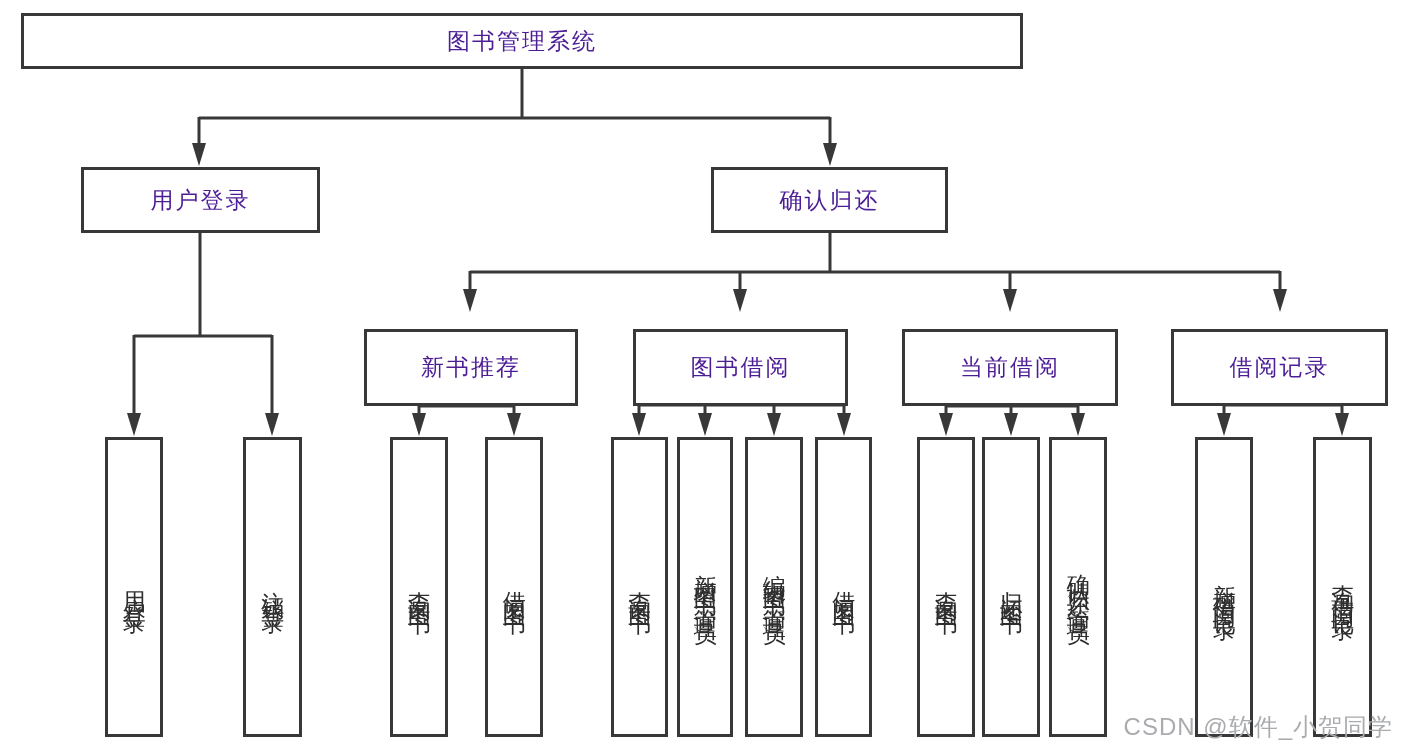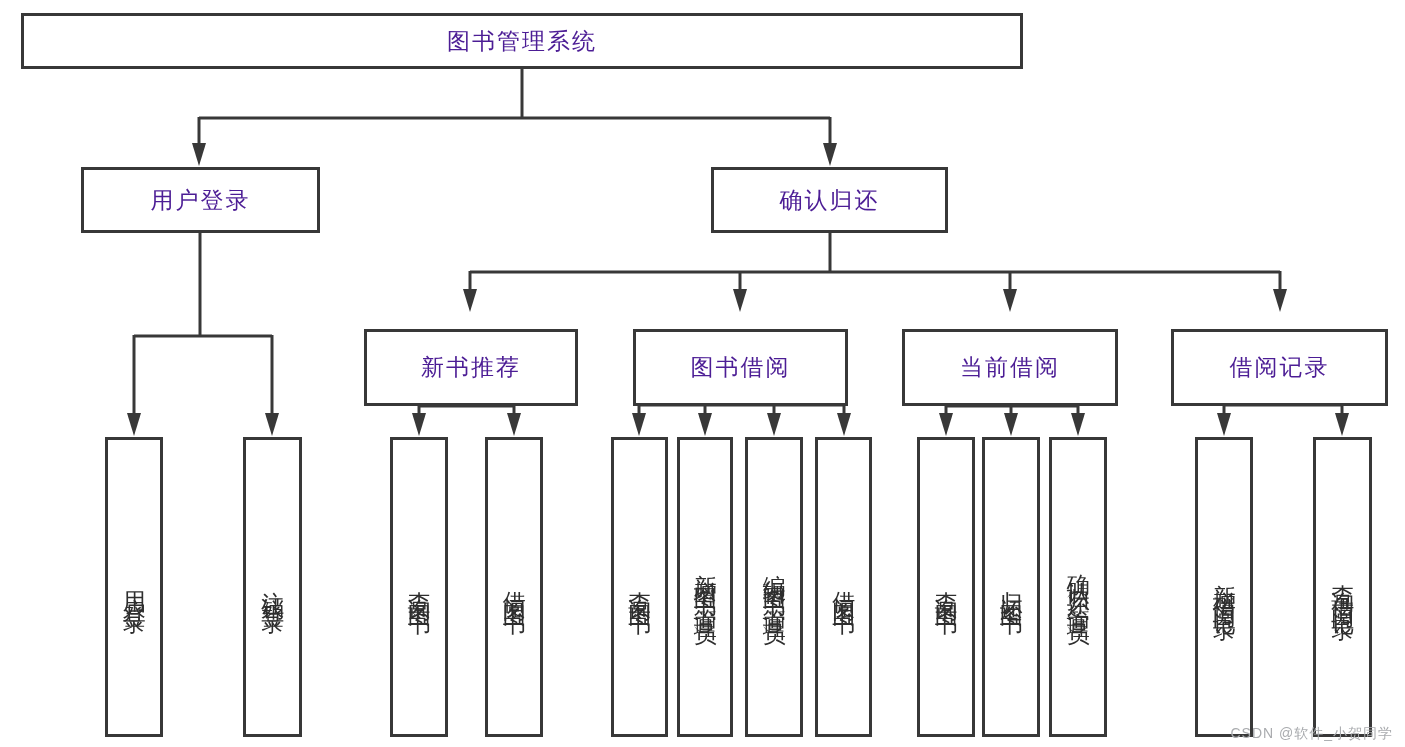--- a/index.html
+++ b/index.html
@@ -72,21 +72,21 @@
   .lf9  { left: 917px;  width: 58px; }
   .lf10 { left: 982px;  width: 58px; }
   .lf11 { left: 1049px; width: 58px; }
   .lf12 { left: 1195px; width: 58px; }
   .lf13 { left: 1313px; width: 59px; }
   #watermark {
     position: absolute;
     right: 12px;
     bottom: 4px;
     color: #a9abae;
-    font-size: 14px;
+    font-size: 24px;
     letter-spacing: 1px;
     z-index: 2;
     white-space: nowrap;
   }
 </style>
 </head>
 <body>
 
 <div id="stage">
 

